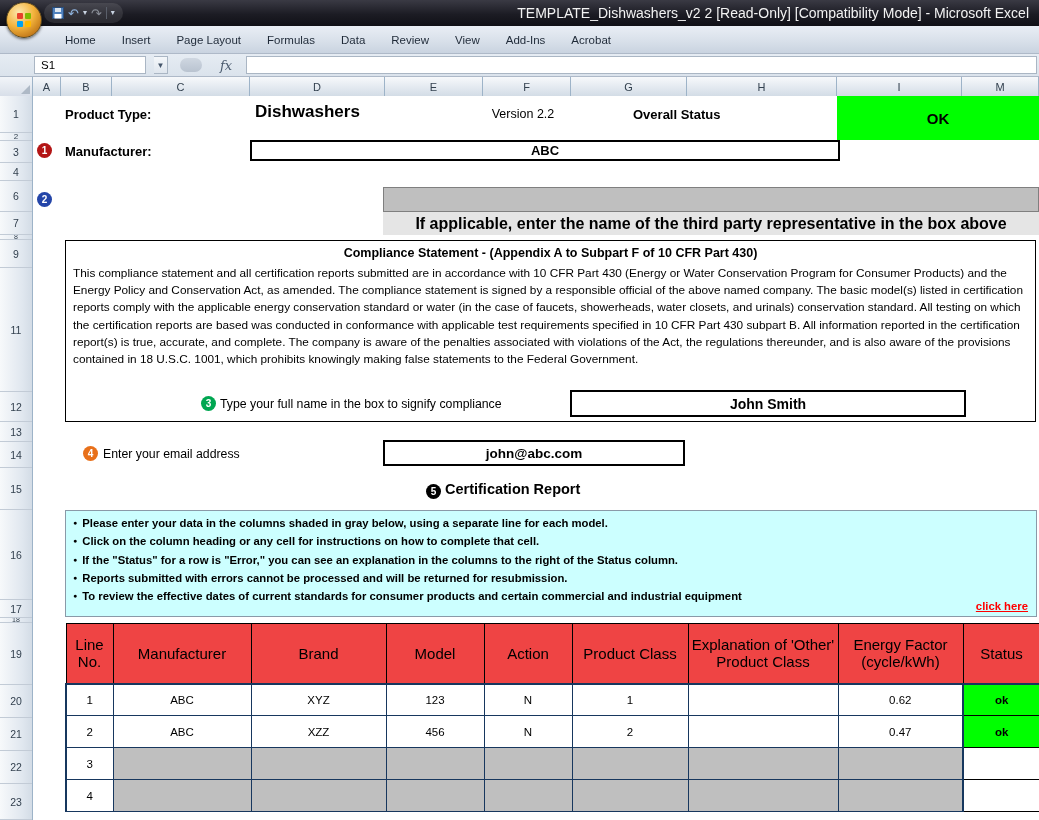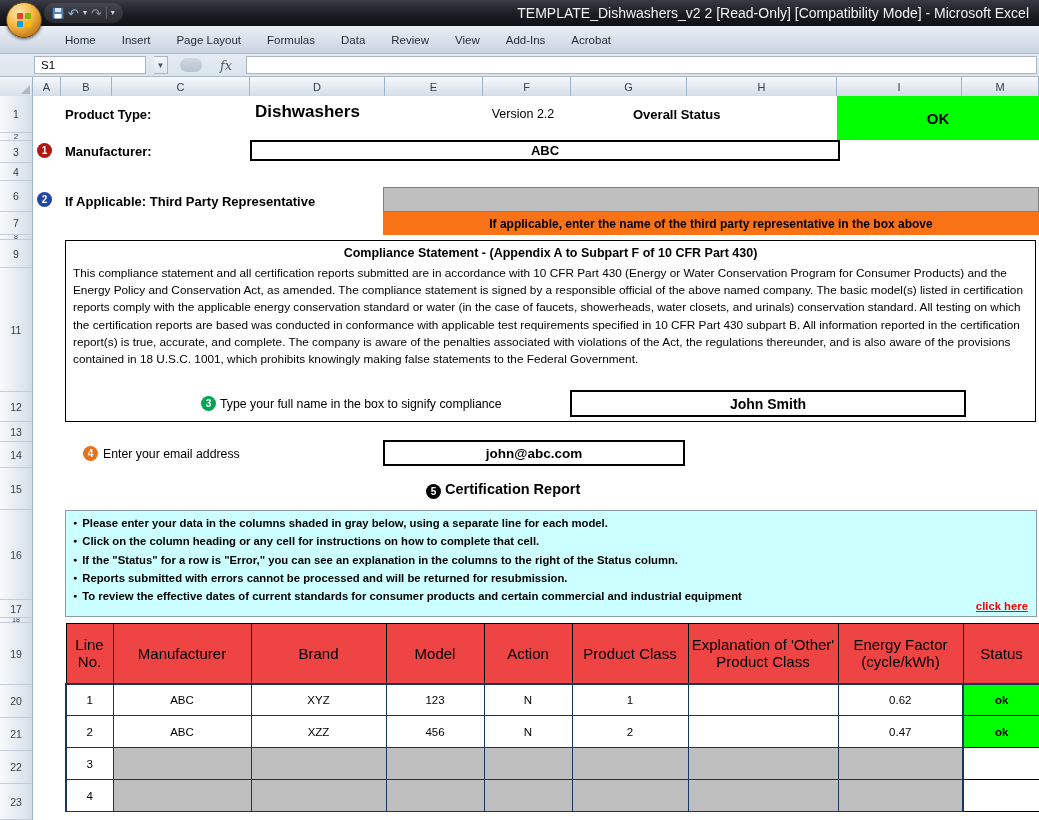--- a/index.html
+++ b/index.html
@@ -63,22 +63,22 @@
   
   .circle { position:absolute; width:15px; height:15px; border-radius:50%; color:#fff; font-size:10px; font-weight:bold;
     display:flex; align-items:center; justify-content:center; line-height:1; }
   .c1{background:#b31515;} .c2{background:#2445a8;} .c3{background:#00a651;} .c4{background:#e8701a;} .c5{background:#000;}
 
   .green-ok { left:804px; top:0; width:202px; height:44px; background:#00FF00; display:flex; align-items:center;
     justify-content:center; font-size:15px; font-weight:bold; }
 
   .input-box { position:absolute; background:#fff; border:2px solid #000; display:flex; align-items:center; justify-content:center; }
   .gray-box { position:absolute; background:#BFBFBF; border:1px solid #7f7f7f; }
-  .gray-bar { position:absolute; background:#f97316; display:flex; align-items:center; justify-content:center;
-    font-size:12px; font-weight:bold; }
+  .gray-bar { position:absolute; background:#e5e5e5; display:flex; align-items:center; justify-content:center;
+    font-size:16px; font-weight:bold; }
 
   .compliance-box { left:32px; top:144px; width:971px; height:182px; border:1px solid #000; background:#fff; }
   .compliance-title { text-align:center; font-weight:bold; font-size:12.5px; margin-top:5px; }
   .compliance-body { margin:5px 7px 0 7px; font-size:11.8px; line-height:17.2px; color:#000; }
 
   .info-box { left:32px; top:414px; width:972px; height:107px; background:#CCFFFF; border:1px solid #8a9aa8; padding:3px 7px; }
   .info-line { font-size:11.3px; font-weight:bold; line-height:17.3px; white-space:nowrap; overflow:hidden; }
   .info-line::before { content:"●"; font-size:7px; vertical-align:2px; margin-right:5px; }
   .click-here { position:absolute; right:8px; bottom:4px; color:#FF0000; font-weight:bold; font-size:11.3px;
     text-decoration:underline; cursor:pointer; }
@@ -193,21 +193,20 @@
       <div class="lbl bold" style="left:222px;top:6px;font-size:17px">Dishwashers</div>
       <div class="lbl" style="left:420px;top:11px;width:140px;text-align:center">Version 2.2</div>
       <div class="lbl bold" style="left:600px;top:11px;width:200px;text-align:left;font-size:13px">Overall Status</div>
       <div class="abs green-ok">OK</div>
 
       <div class="circle c1" style="left:4px;top:47px">1</div>
       <div class="lbl bold" style="left:32px;top:48px;font-size:13px">Manufacturer:</div>
       <div class="input-box" style="left:217px;top:44px;width:590px;height:21px;font-size:13px;font-weight:bold">ABC</div>
 
       <div class="circle c2" style="left:4px;top:96px">2</div>
-      <div class="lbl bold" style="left:32px;top:98px;font-size:13px">If Applicable:  Third Party Representative</div>
       <div class="gray-box" style="left:350px;top:91px;width:656px;height:25px"></div>
       <div class="gray-bar" style="left:350px;top:116px;width:656px;height:23px">If applicable, enter the name of the third party representative in the box above</div>
 
       <div class="abs compliance-box">
         <div class="compliance-title">Compliance Statement - (Appendix A to Subpart F of 10 CFR Part 430)</div>
         <div class="compliance-body">This compliance statement and all certification reports submitted are in accordance with 10 CFR Part 430 (Energy or Water Conservation Program for Consumer Products) and the Energy Policy and Conservation Act, as amended. The compliance statement is signed by a responsible official of the above named company.  The basic model(s) listed in certification reports comply with the applicable energy conservation standard or water (in the case of faucets, showerheads, water closets, and urinals) conservation standard.  All testing on which the certification reports are based was conducted in conformance with applicable test requirements specified in 10 CFR Part 430 subpart B.  All information reported in the certification report(s) is true, accurate, and complete.  The company is aware of the penalties associated with violations of the Act, the regulations thereunder, and is also aware of the provisions contained in 18 U.S.C. 1001, which prohibits knowingly making false statements to the Federal Government.</div>
       </div>
 
       <div class="circle c3" style="left:168px;top:300px">3</div>
       <div class="lbl" style="left:187px;top:301px;font-size:12.3px">Type your full name in the box to signify compliance</div>

